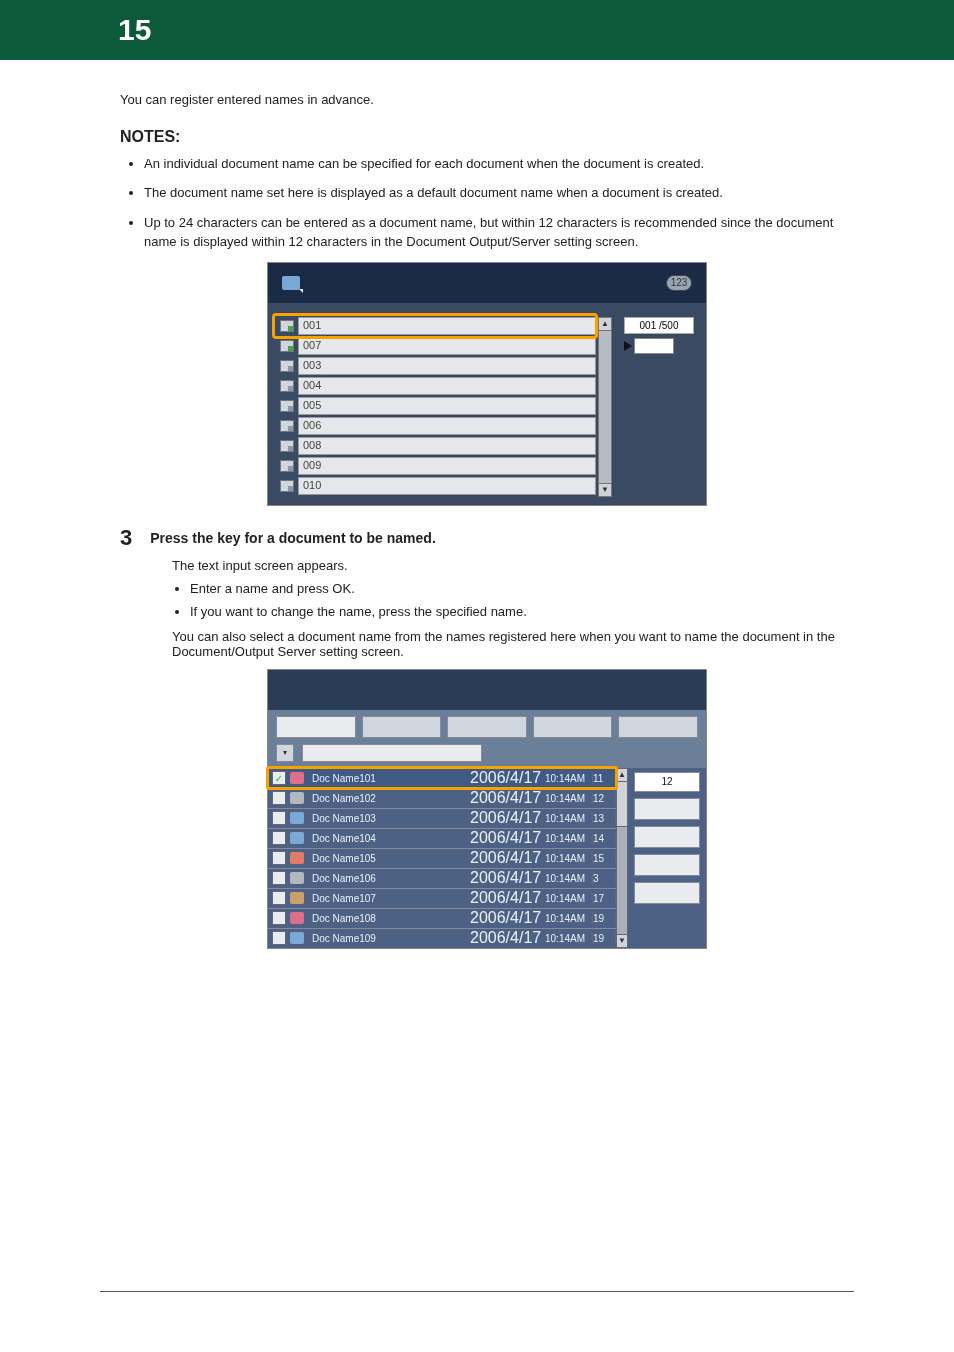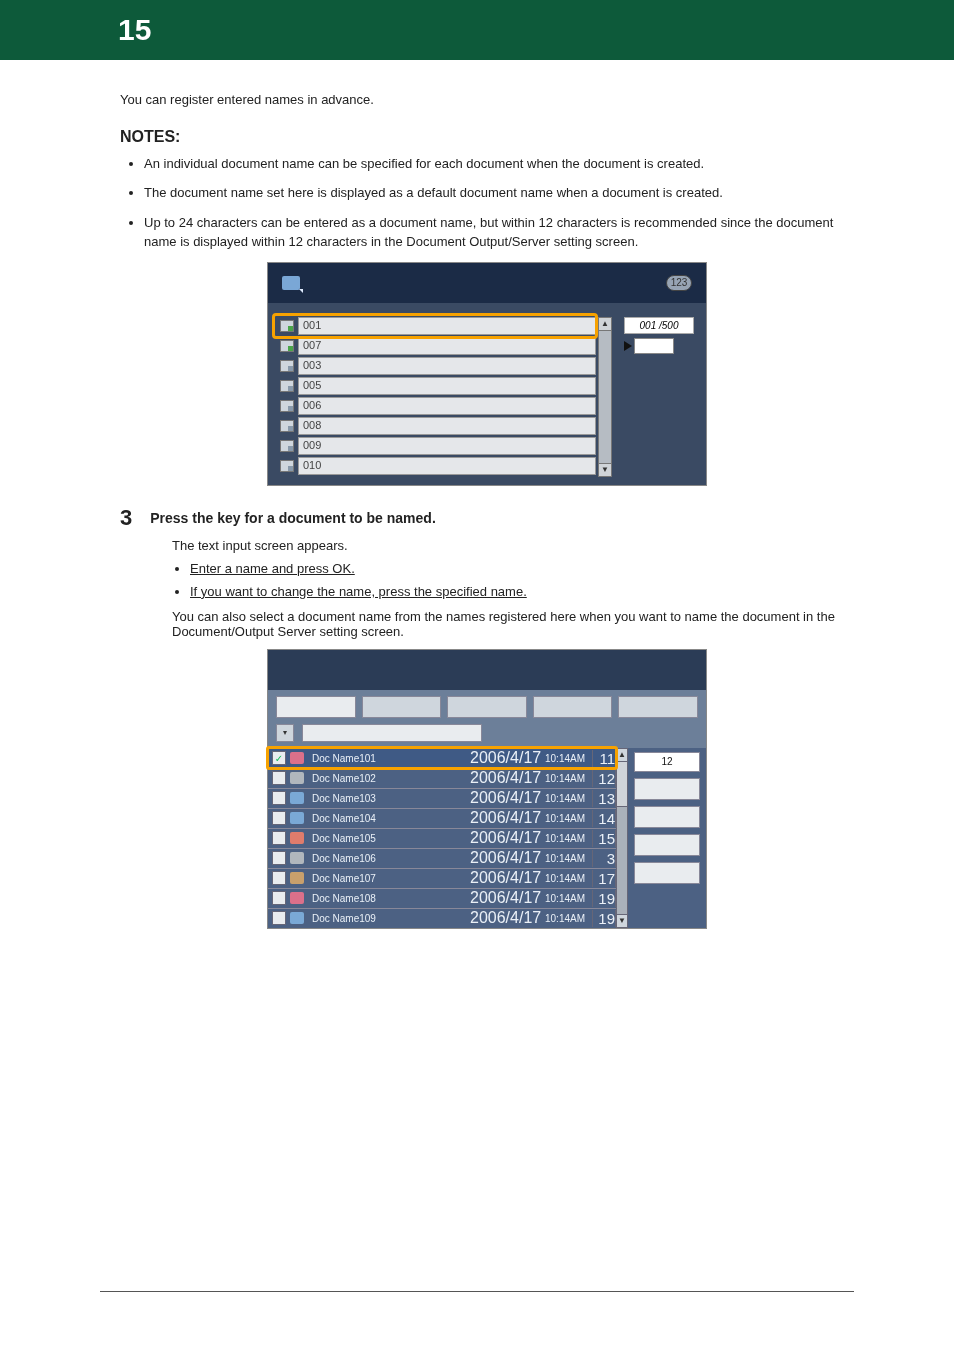--- a/index.html
+++ b/index.html
@@ -134,21 +134,20 @@
     width: 14px;
     background: #b6bcc3;
     border-left: 1px solid #777;
     border-right: 1px solid #777;
   }
   .side-col {
     width: 82px;
     color: #eef4fb;
     font-size: 11px;
     padding-left: 12px;
-    font-style: italic;
   }
   .side-counter {
     background: #fff;
     color: #000;
     text-align: center;
     padding: 2px 2px;
     border: 1px solid #aaa;
     font-size: 10px;
     margin-bottom: 4px;
     white-space: nowrap;
@@ -169,21 +168,21 @@
     background: #fff;
     border: 1px solid #888;
   }
 
   
   .step-line { margin: 10px 0 8px 0; display:flex; }
   .step-num { font-weight: bold; font-size: 22px; margin-right: 18px; line-height:1.1; }
   .step-text { font-weight: bold; font-size: 14px; padding-top:4px; }
   .substeps { padding-left: 52px; }
   .substeps ul { list-style: disc; padding-left: 18px; }
-  .substeps li { margin-bottom: 8px; text-decoration: underline; }
+  .substeps li { margin-bottom: 8px; }
 
   
   .screen2 {
     width: 440px;
     margin: 10px auto 0 auto;
     border: 1px solid #888;
     background: #4c6183;
     font-size: 10px;
   }
   .s2-header {
@@ -253,21 +252,21 @@
     border-radius: 2px;
   }
   .ico-a { background: #dc708a; }
   .ico-b { background: #7aa9d6; }
   .ico-c { background: #e07c6c; }
   .ico-d { background: #b1b7bd; }
   .ico-e { background: #c9a06c; }
   .s2-name { flex: 1; padding-left: 4px; font-size: 10px; }
   .s2-date { width: 68px; text-align:center; font-size: 16px; }
   .s2-time { width: 54px; text-align:center; font-size: 10px; }
-  .s2-pg   { width: 24px; text-align:right; font-size: 15px; border-left:1px solid #667; border-right:1px solid #667;}
+  .s2-pg   { width: 24px; text-align:left; font-size: 10px; border-left:1px solid #667; border-right:1px solid #667;}
   .s2-scroll { width: 12px; display:flex; flex-direction:column; }
   .s2-sbtn { height:14px; background:#cfd6dd; border:1px solid #667; font-size:8px; text-align:center; line-height:12px; color:#333;}
   .s2-strack { flex:1; background:#aab1ba; border-left:1px solid #667; border-right:1px solid #667; }
   .s2-strack-inner { height:30%; background:#d0d4d9; border-bottom:1px solid #667; }
   .s2-right {
     width: 78px;
     padding: 4px 6px;
     display:flex; flex-direction:column; gap:6px;
   }
   .s2-countbox {
@@ -324,20 +323,24 @@
             <span class="row-icon green"></span>
             <div class="row-input">001</div>
           </div>
         <div class="list-row">
             <span class="row-icon green"></span>
             <div class="row-input">007</div>
           </div>
         <div class="list-row">
             <span class="row-icon plain"></span>
             <div class="row-input">003</div>
+          </div>
+        <div class="list-row">
+            <span class="row-icon plain"></span>
+            <div class="row-input">004</div>
           </div>
         <div class="list-row">
             <span class="row-icon plain"></span>
             <div class="row-input">005</div>
           </div>
         <div class="list-row">
             <span class="row-icon plain"></span>
             <div class="row-input">006</div>
           </div>
         <div class="list-row">

